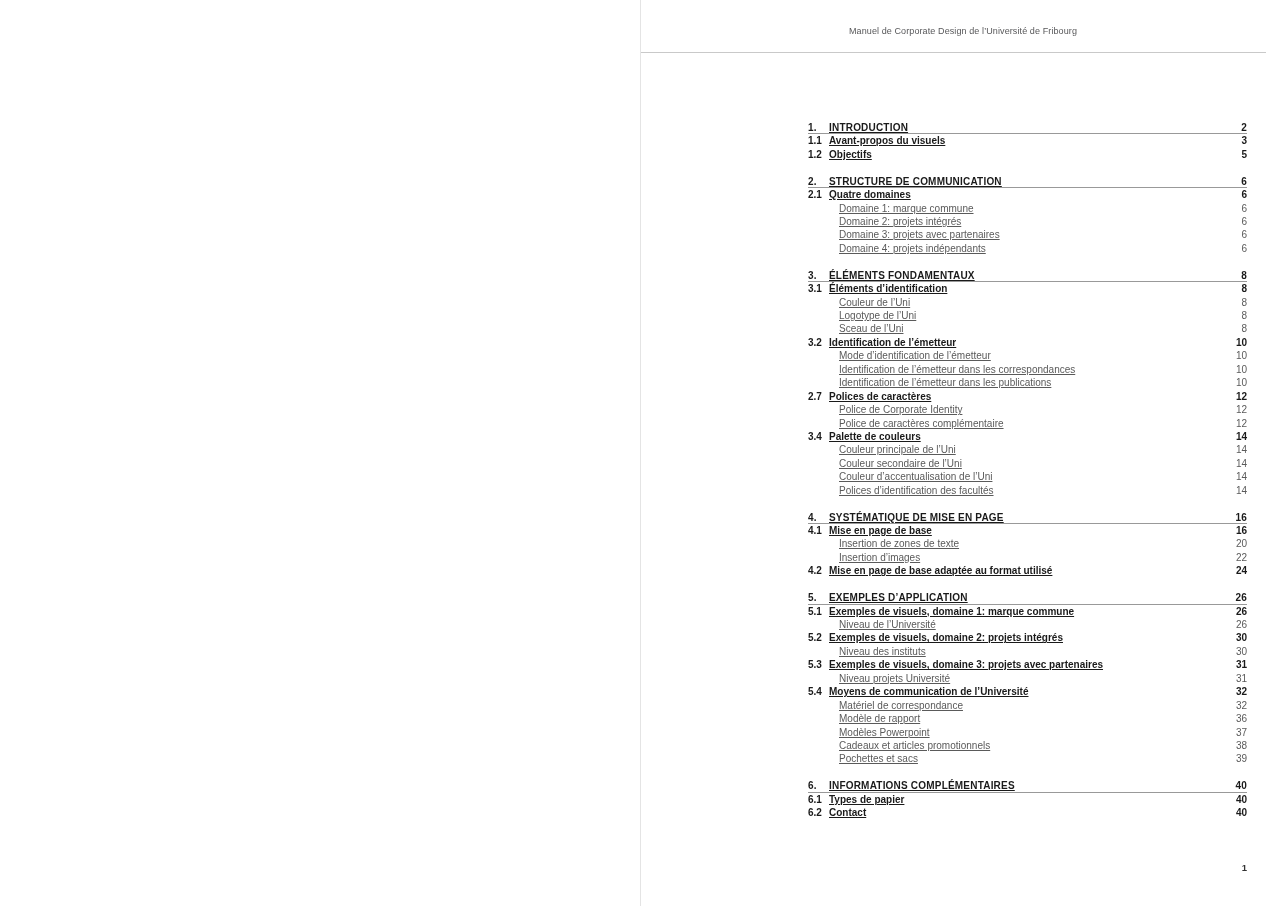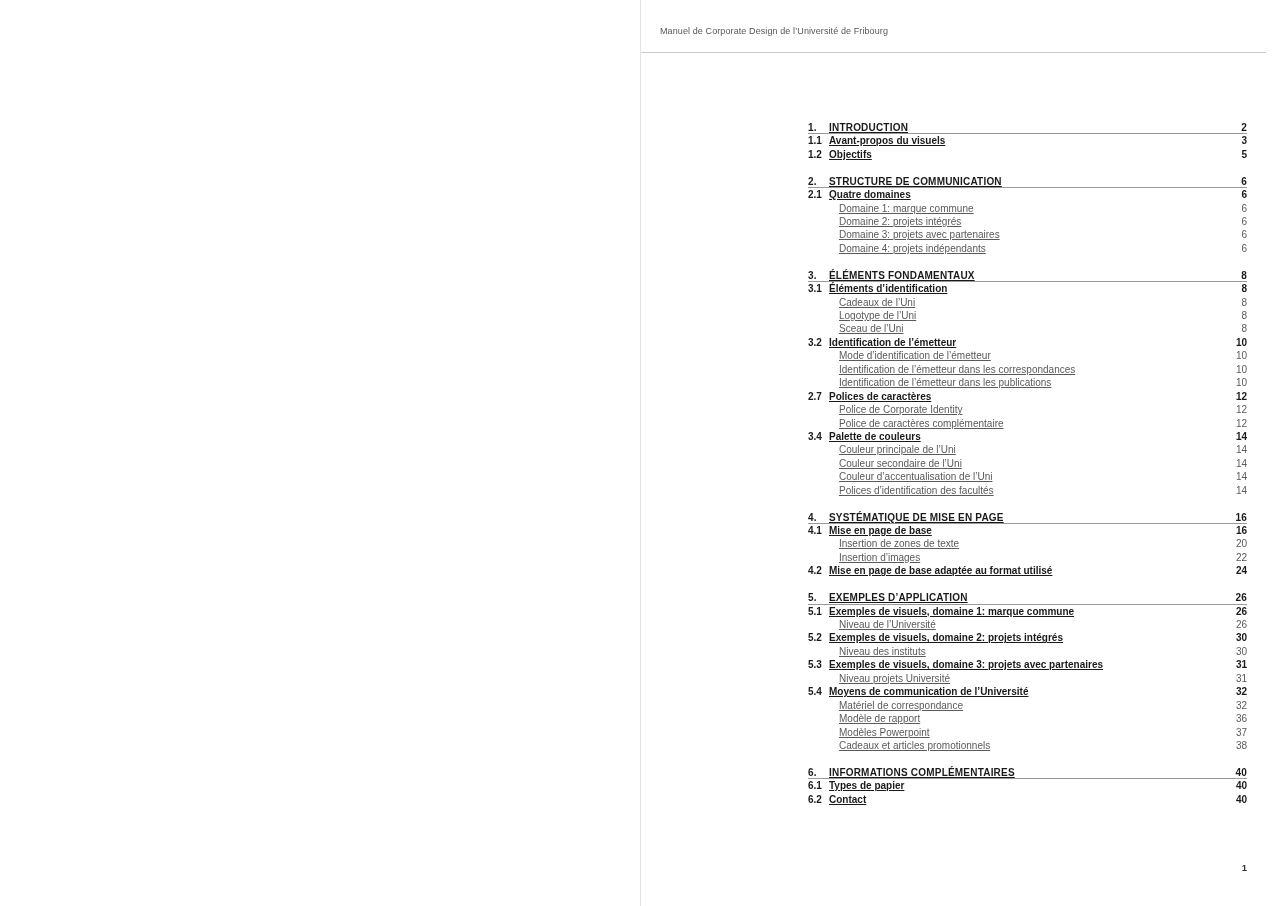--- a/index.html
+++ b/index.html
@@ -9,21 +9,21 @@
     font-family: "Liberation Sans", sans-serif;
     position: relative; overflow: hidden;
   }
   .canvas { position: relative; width: 1280px; height: 906px; background: #ffffff; }
 
   .page-left { position: absolute; left: 0; top: 0; width: 640px; height: 906px; background: #ffffff; }
   .divider { position: absolute; left: 640px; top: 0; width: 1px; height: 906px; background: #e4e4e4; }
 
   .running-header {
     position: absolute; left: 660px; top: 26px; width: 606px;
-    text-align: left; font-size: 9px; color: #58585a; letter-spacing: 0.1px;
+    text-align: center; font-size: 9px; color: #58585a; letter-spacing: 0.1px;
   }
   .header-rule { position: absolute; left: 641px; top: 52px; width: 625px; height: 1px; background: #c9c9c9; }
 
   .toc { position: absolute; left: 808px; top: 121px; width: 439px; }
   .toc-group + .toc-group { margin-top: 13.4px; }
   .toc-row {
     display: flex; align-items: baseline;
     height: 13.45px; line-height: 13.45px; font-size: 10px;
     white-space: nowrap;
   }
@@ -107,21 +107,21 @@
           <span class="label">ÉLÉMENTS FONDAMENTAUX</span>
           <span class="pg">8</span>
         </div>
         <div class="toc-row section">
           <span class="num">3.1</span>
           <span class="label">Éléments d’identification</span>
           <span class="pg">8</span>
         </div>
         <div class="toc-row sub">
           <span class="num"></span>
-          <span class="label">Cadeaux de l’Uni</span>
+          <span class="label">Couleur de l’Uni</span>
           <span class="pg">8</span>
         </div>
         <div class="toc-row sub">
           <span class="num"></span>
           <span class="label">Logotype de l’Uni</span>
           <span class="pg">8</span>
         </div>
         <div class="toc-row sub">
           <span class="num"></span>
           <span class="label">Sceau de l’Uni</span>
@@ -269,20 +269,25 @@
         <div class="toc-row sub">
           <span class="num"></span>
           <span class="label">Modèles Powerpoint</span>
           <span class="pg">37</span>
         </div>
         <div class="toc-row sub">
           <span class="num"></span>
           <span class="label">Cadeaux et articles promotionnels</span>
           <span class="pg">38</span>
         </div>
+        <div class="toc-row sub">
+          <span class="num"></span>
+          <span class="label">Pochettes et sacs</span>
+          <span class="pg">39</span>
+        </div>
       </div>
       <div class="toc-group">
         <div class="toc-row chapter">
           <span class="num">6.</span>
           <span class="label">INFORMATIONS COMPLÉMENTAIRES</span>
           <span class="pg">40</span>
         </div>
         <div class="toc-row section">
           <span class="num">6.1</span>
           <span class="label">Types de papier</span>

